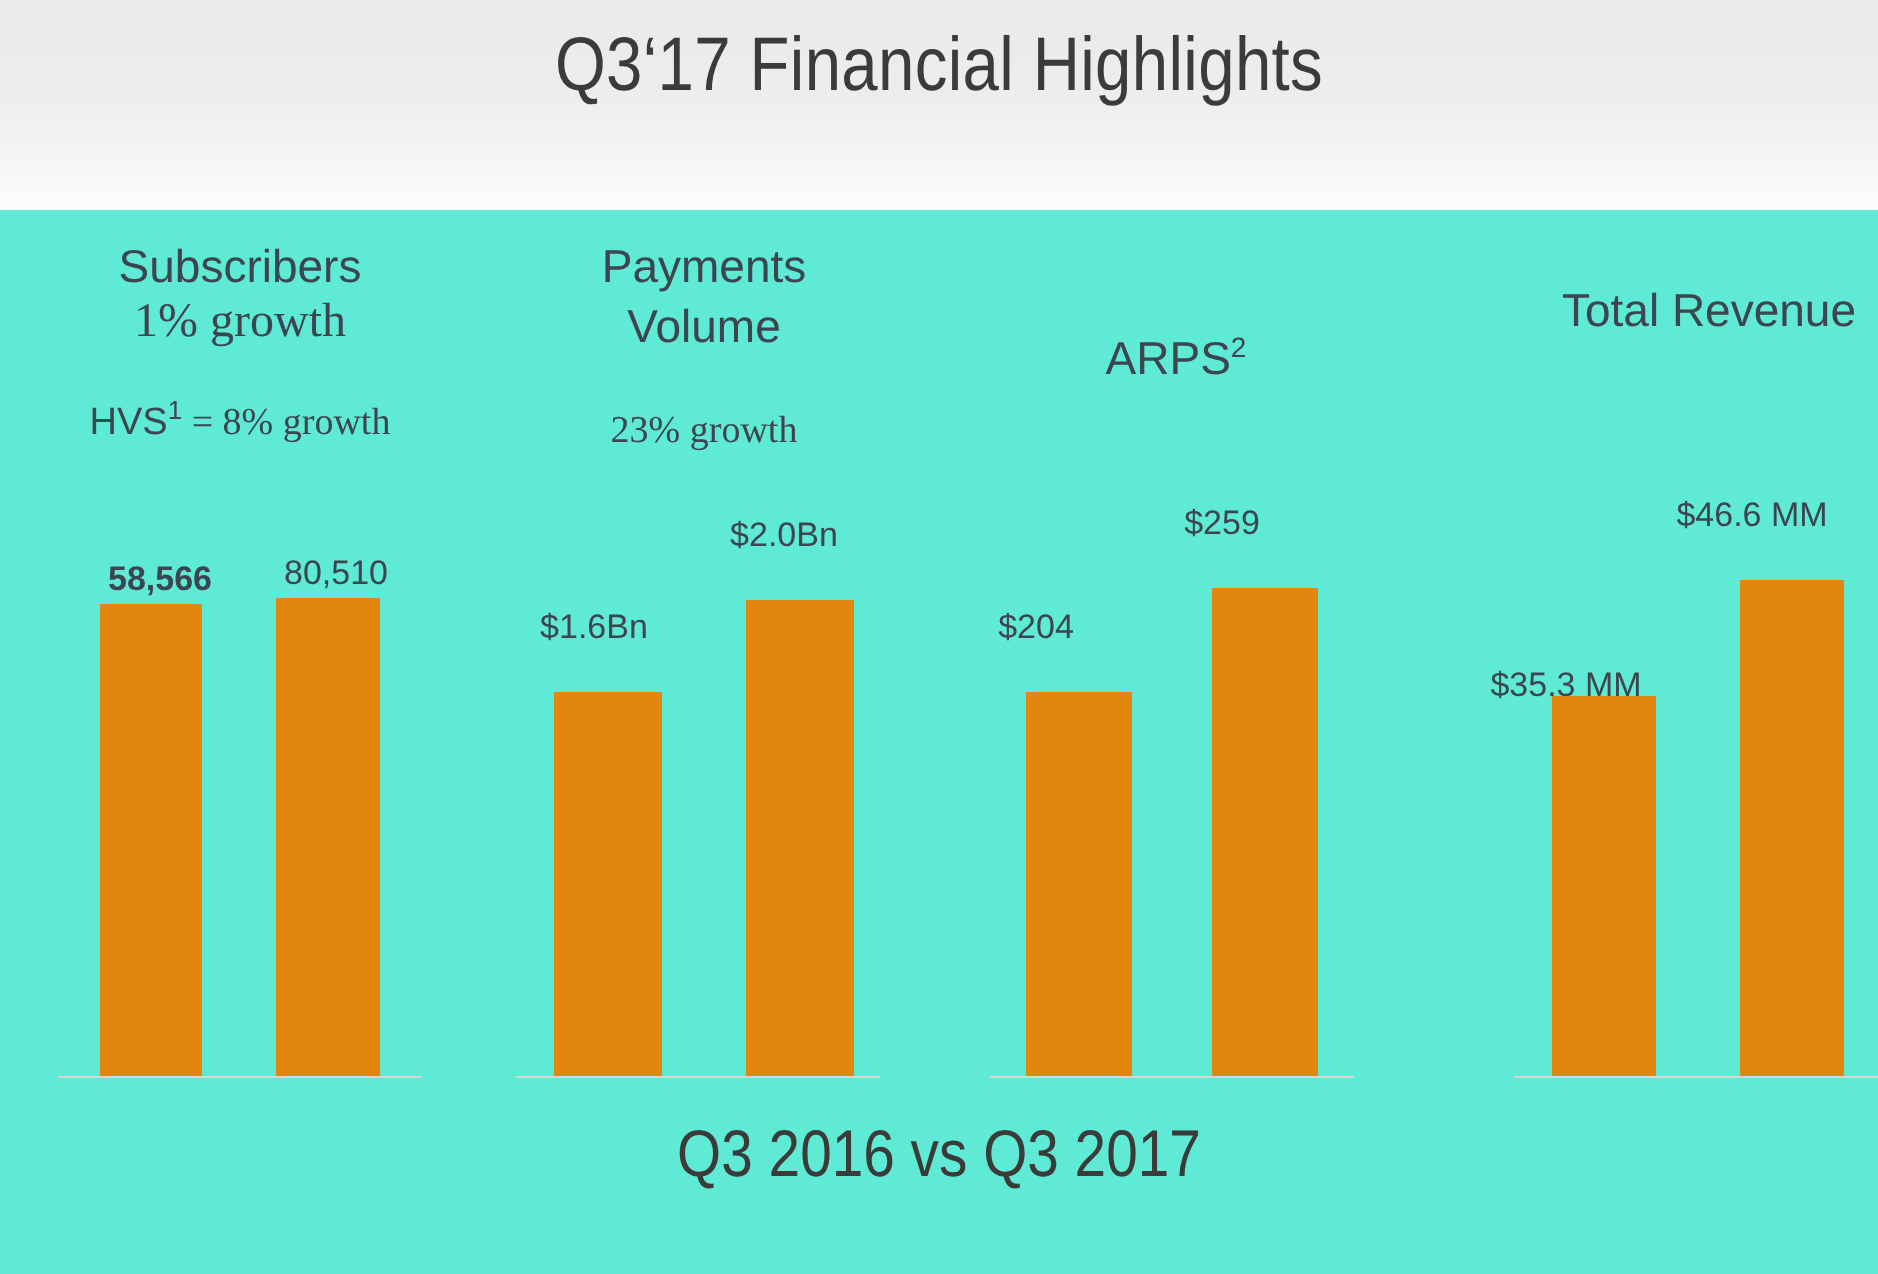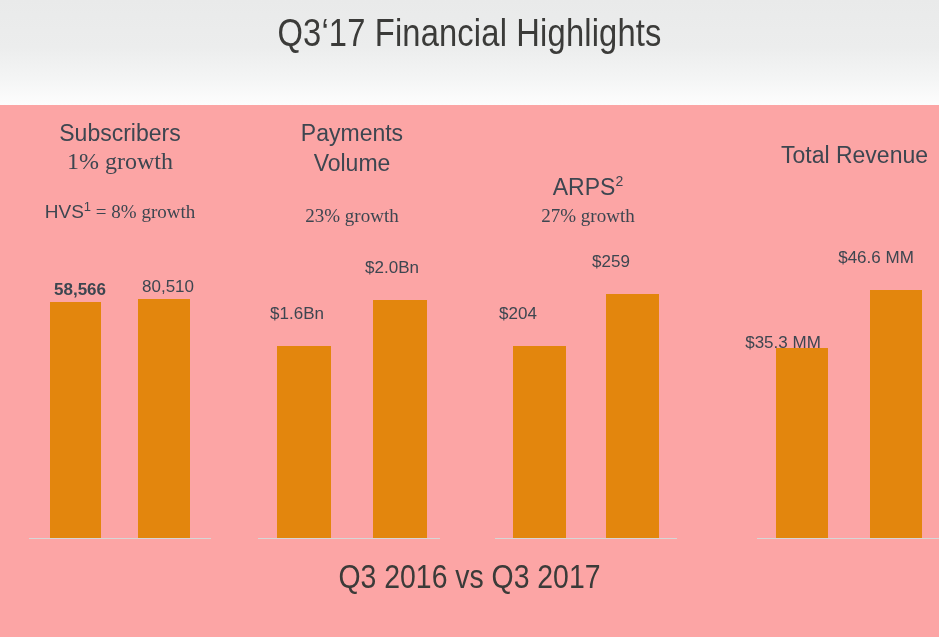--- a/index.html
+++ b/index.html
@@ -4,21 +4,21 @@
 <style>
   html, body {
     margin: 0;
     padding: 0;
     background: #ffffff;
   }
   #slide {
     position: relative;
     width: 939px;
     height: 637px;
-    background: #fca5a5;
+    background: #5eead4;
     overflow: hidden;
     font-family: "Liberation Sans", sans-serif;
   }
   
   #header-band {
     position: absolute;
     left: 0; top: 0;
     width: 939px;
     height: 105px;
     background: linear-gradient(to bottom, #e9eaea 0%, #eceded 45%, #f4f5f5 75%, #fdfdfd 100%);
@@ -164,26 +164,23 @@
       <div class="bar-label" style="left:0px; top:186px; width:110px;">$1.6Bn</div>
       <div class="bar" style="left:35px; top:228px; width:54px; height:192px;"></div>
 
       <div class="bar-label" style="left:95px; top:140px; width:110px;">$2.0Bn</div>
       <div class="bar" style="left:131px; top:182px; width:54px; height:238px;"></div>
 
       <div class="axis-line" style="left:16px; top:420px; width:182px;"></div>
     </div>
 
     <div class="group" style="left:478px; width:220px;">
-      <div class="group-title" style="top:24px;">
+      <div class="group-title" style="top:16px;">
         <span>ARPS</span><sup>2</sup>
       </div>
-      <div class="group-note" style="top:87px;">
-        <span class="serif">27% growth</span>
-      </div>
 
       <div class="bar-label" style="left:-15px; top:186px; width:110px;">$204</div>
       <div class="bar" style="left:35px; top:228px; width:53px; height:192px;"></div>
 
       <div class="bar-label" style="left:78px; top:134px; width:110px;">$259</div>
       <div class="bar" style="left:128px; top:176px; width:53px; height:244px;"></div>
 
       <div class="axis-line" style="left:17px; top:420px; width:182px;"></div>
     </div>
 

